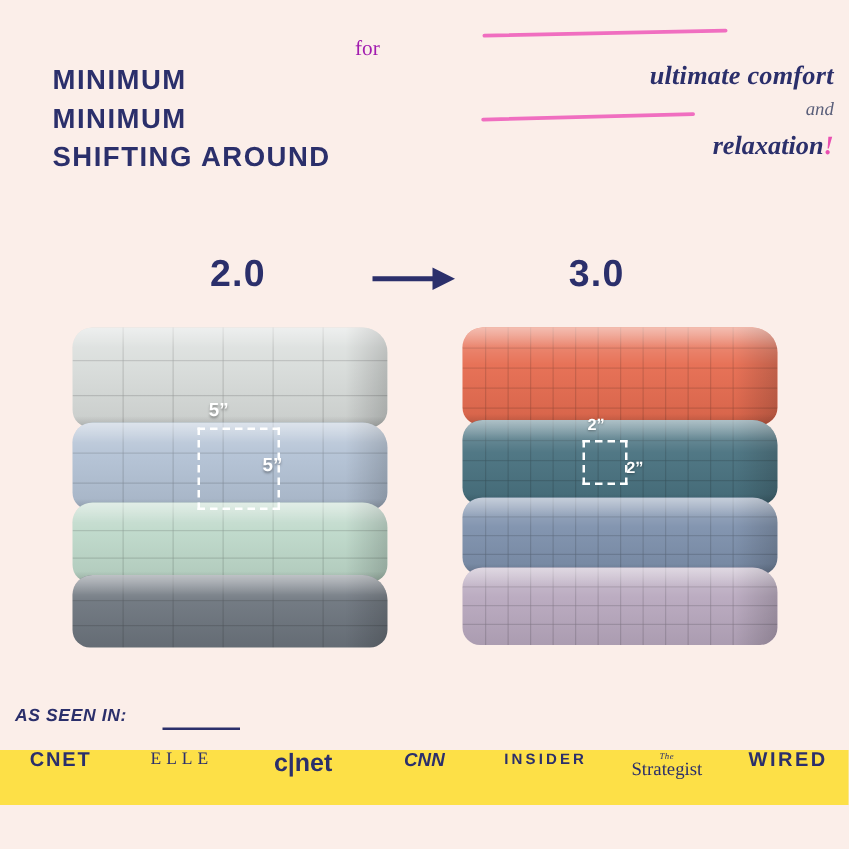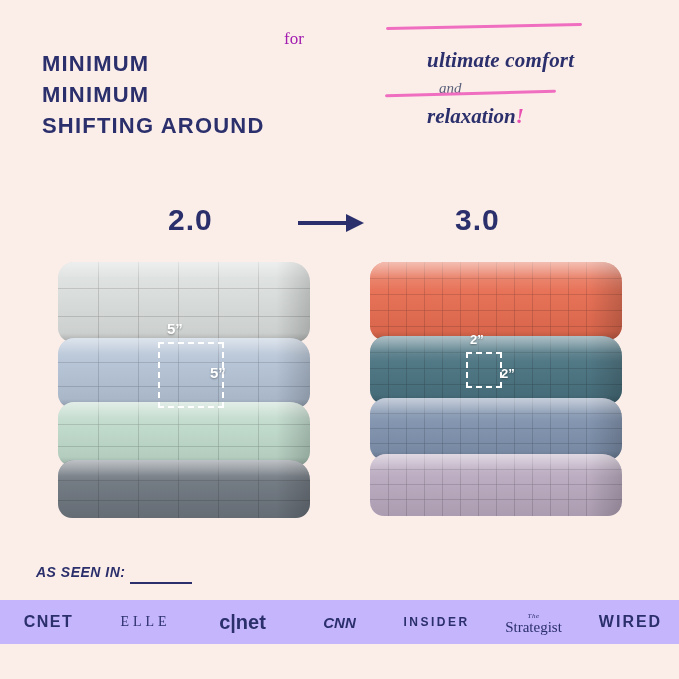--- a/index.html
+++ b/index.html
@@ -44,21 +44,21 @@
     top: 29px;
     color: #a21caf;
     font-size: 17px;
     font-family: "Liberation Serif", serif;
   }
   .headline-right {
     position: absolute;
     left: 385px;
     top: 0;
     width: 240px;
-    text-align: left;
+    text-align: right;
   }
   .hl-ultimate {
     color: #2b2f6b;
     font-family: "Liberation Serif", serif;
     font-style: italic;
     font-weight: bold;
     font-size: 21px;
     letter-spacing: 0.2px;
     display: inline-block;
     position: relative;
@@ -212,21 +212,21 @@
     font-weight: bold;
     font-size: 15px;
     font-family: "Liberation Sans", sans-serif;
     text-shadow: 0 1px 2px rgba(0,0,0,0.35);
   }
   .meas-label.small { font-size: 13px; }
 
   
   .asseenin {
     position: absolute;
-    left: 36px;
+    left: 12px;
     top: 564px;
     color: #2b2f6b;
     font-family: "Liberation Sans", sans-serif;
     font-style: italic;
     font-weight: bold;
     font-size: 14px;
     letter-spacing: 0.5px;
   }
   .asseenin-rule {
     position: absolute;
@@ -237,23 +237,23 @@
     background: #2b2f6b;
   }
 
   
   .logobar {
     position: absolute;
     left: 0;
     right: 0;
     top: 600px;
     height: 44px;
-    background: #c4b5fd;
+    background: #fde047;
     display: flex;
-    align-items: center;
+    align-items: flex-start;
   }
   .logo {
     flex: 1;
     text-align: center;
     color: #2b2f6b;
     font-weight: bold;
     font-size: 14px;
     letter-spacing: 1px;
     font-family: "Liberation Sans", sans-serif;
     white-space: nowrap;

